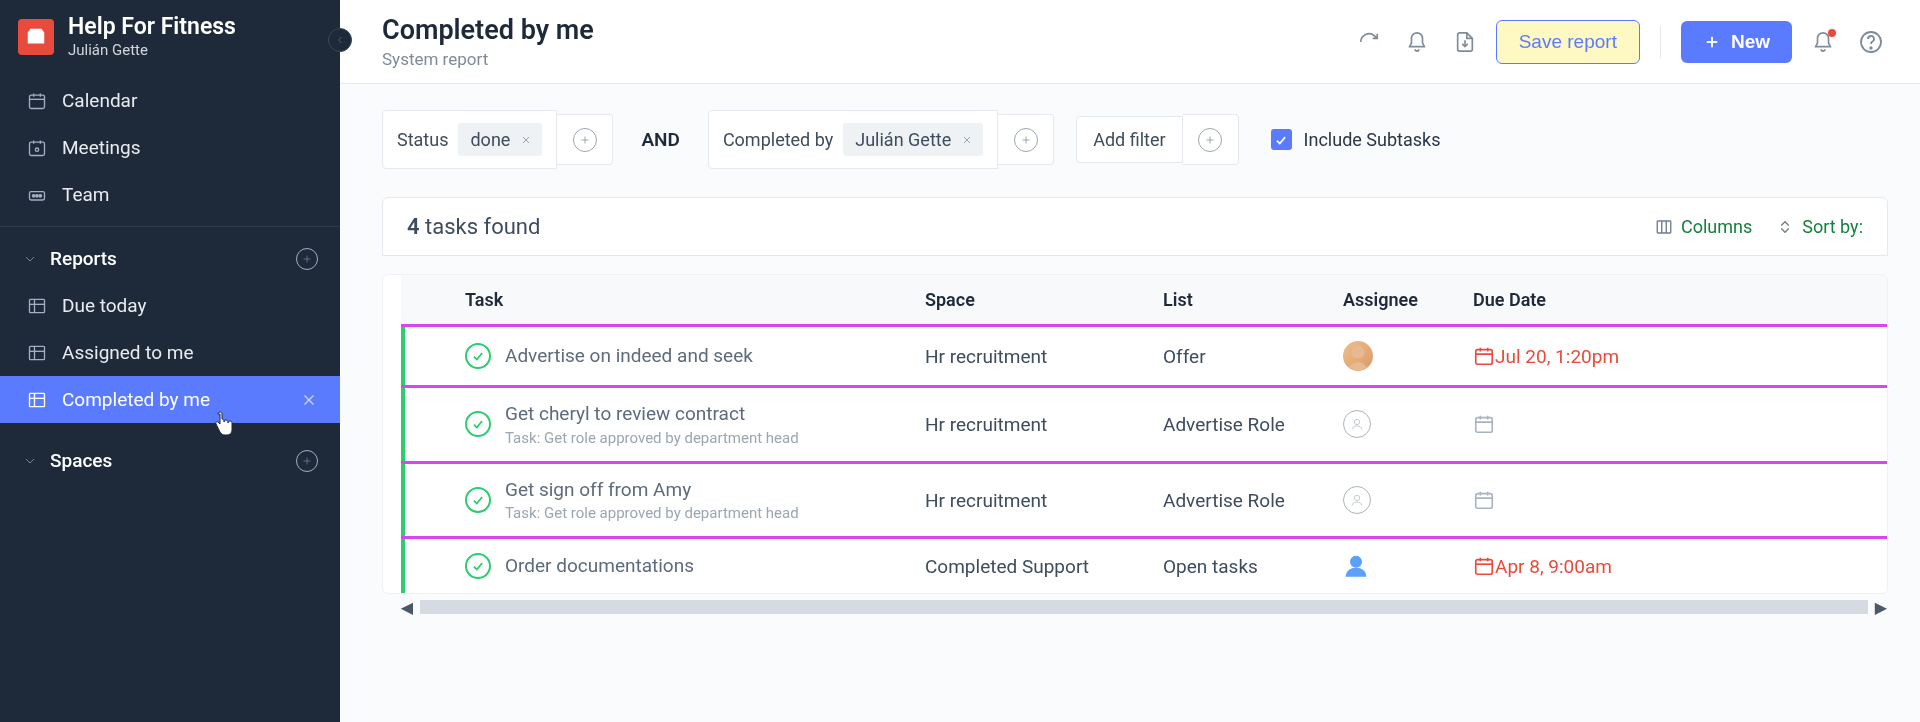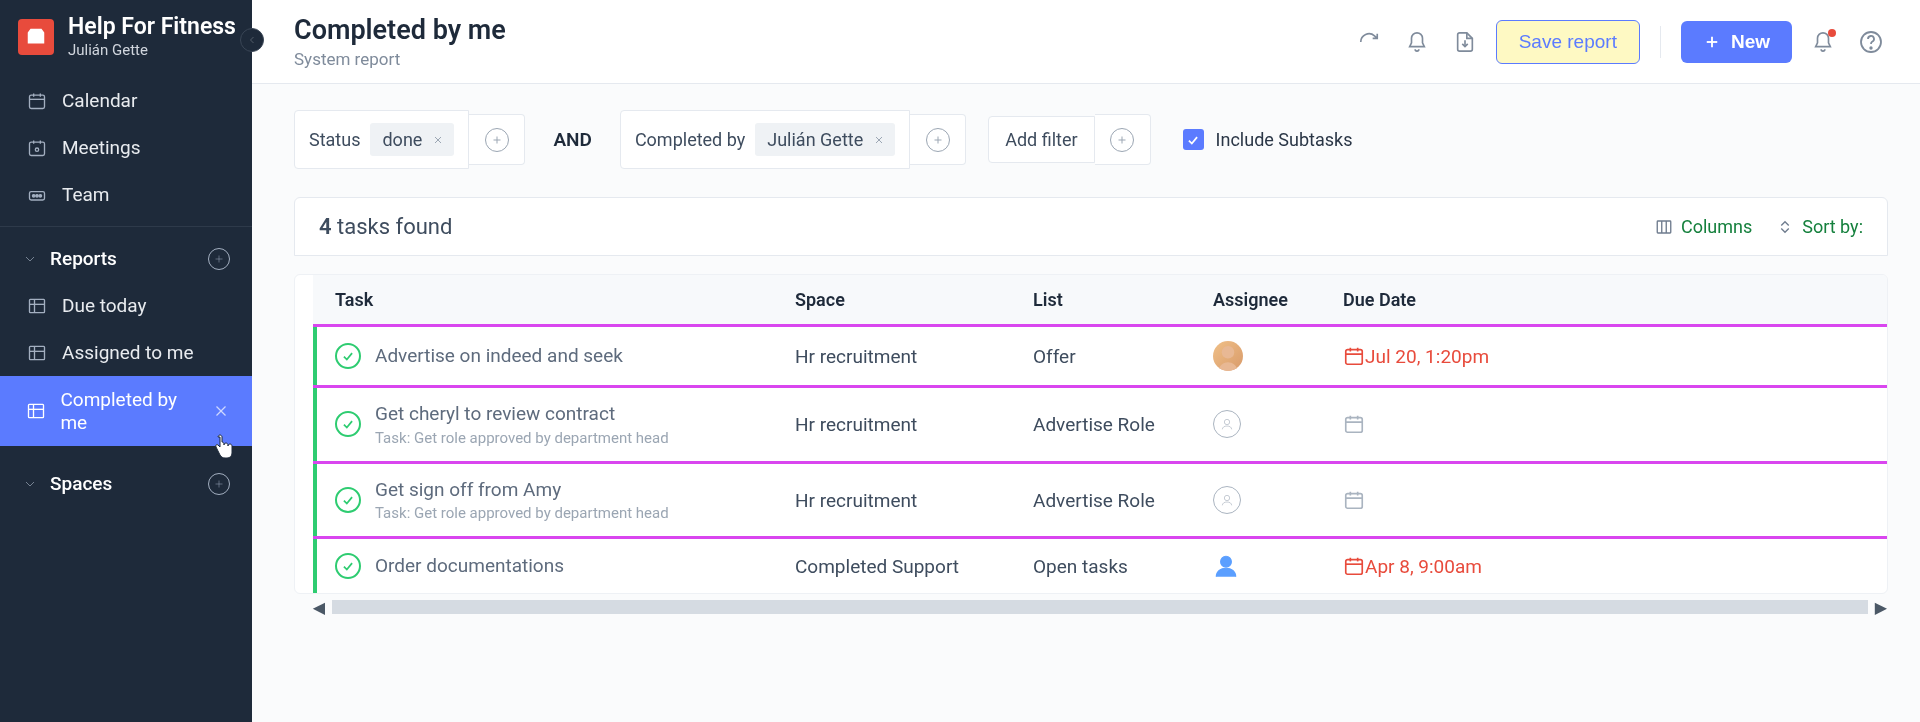--- a/index.html
+++ b/index.html
@@ -1,18 +1,18 @@
 <!DOCTYPE html>
 <html><head>
 <meta charset="utf-8">
 <style>
 * { box-sizing: border-box; margin: 0; padding: 0; }
 body { font-family: -apple-system, BlinkMacSystemFont, "Segoe UI", Roboto, sans-serif; background: #fff; color: #1e2a3a; overflow: hidden; width: 1920px; height: 722px; }
 .app { display: flex; height: 722px; }
-.sidebar { width: 252px; background: #1e2a3a; color: #fff; display: flex; flex-direction: column; position: relative; }
+.sidebar { width: 340px; background: #1e2a3a; color: #fff; display: flex; flex-direction: column; position: relative; }
 .sb-header { display: flex; align-items: center; gap: 14px; padding: 14px 16px 12px 18px; }
 .logo { width: 36px; height: 36px; background: #e84b3c; border-radius: 4px; display: flex; align-items: center; justify-content: center; }
 .logo svg { width: 22px; height: 22px; fill: #fff; }
 .workspace-name { font-size: 23px; font-weight: 600; line-height: 1.1; }
 .user-name { font-size: 15px; color: #d0d5dd; margin-top: 2px; }
 .collapse-btn { position: absolute; right: -12px; top: 28px; width: 24px; height: 24px; background: #1e2a3a; border: 1px solid #3a4656; border-radius: 50%; display: flex; align-items: center; justify-content: center; cursor: pointer; z-index: 10; }
 .collapse-btn svg { width: 12px; height: 12px; stroke: #888e99; fill: none; }
 .nav-section { padding-top: 6px; }
 .nav-item { display: flex; align-items: center; gap: 14px; padding: 12px 26px; font-size: 19px; cursor: pointer; color: #e8ebef; }
 .nav-item .icon { width: 22px; height: 22px; display: flex; align-items: center; justify-content: center; flex-shrink: 0; }
@@ -66,21 +66,21 @@
 .results-head { display: flex; align-items: center; justify-content: space-between; background: #fff; border: 1px solid #e5e9ef; border-radius: 6px 6px 0 0; margin: 16px 32px 0 42px; padding: 16px 24px; }
 .count-label { font-size: 22px; color: #3e4c5e; }
 .count-label .num { font-weight: 600; }
 .results-tools { display: flex; align-items: center; gap: 24px; font-size: 18px; color: #15803d; }
 .results-tools .tool { display: flex; align-items: center; gap: 8px; cursor: pointer; }
 .results-tools svg { width: 18px; height: 18px; stroke: #6f7c8e; fill: none; stroke-width: 1.8; }
 
 .table-wrap { margin: 18px 32px 0 42px; background: #fff; border: 1px solid #eef1f5; border-radius: 6px; overflow: hidden; }
 .table-wrap2 { margin-left: 18px; }
 .thead { display: flex; background: #f7f9fb; padding: 14px 0 14px 22px; font-size: 18px; font-weight: 600; color: #1e2a3a; }
-.col-task { flex: 0 0 460px; }
+.col-task { flex: 0 0 460px; margin-left: 42px; }
 .col-space { flex: 0 0 238px; }
 .col-list { flex: 0 0 180px; }
 .col-assignee { flex: 0 0 130px; }
 .col-due { flex: 0 0 180px; }
 
 .trow { display: flex; align-items: center; border-top: 3px solid #d946ef; padding: 14px 0 14px 22px; font-size: 19px; color: #3e4c5e; position: relative; }
 .trow .stripe { position: absolute; left: 0; top: 0; bottom: 0; width: 4px; background: #2ecc71; }
 .check-circle { width: 26px; height: 26px; border: 2px solid #2ecc71; border-radius: 50%; display: flex; align-items: center; justify-content: center; margin-right: 14px; flex-shrink: 0; }
 .check-circle svg { width: 14px; height: 14px; stroke: #2ecc71; stroke-width: 3; fill: none; }
 .task-title { color: #5e6b7d; line-height: 1.3; }

